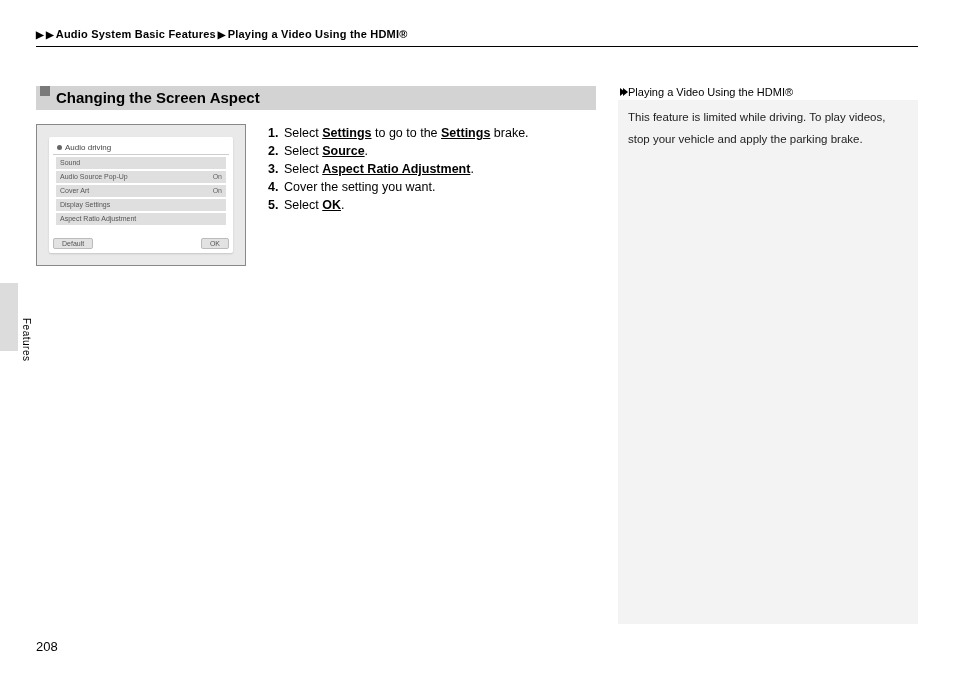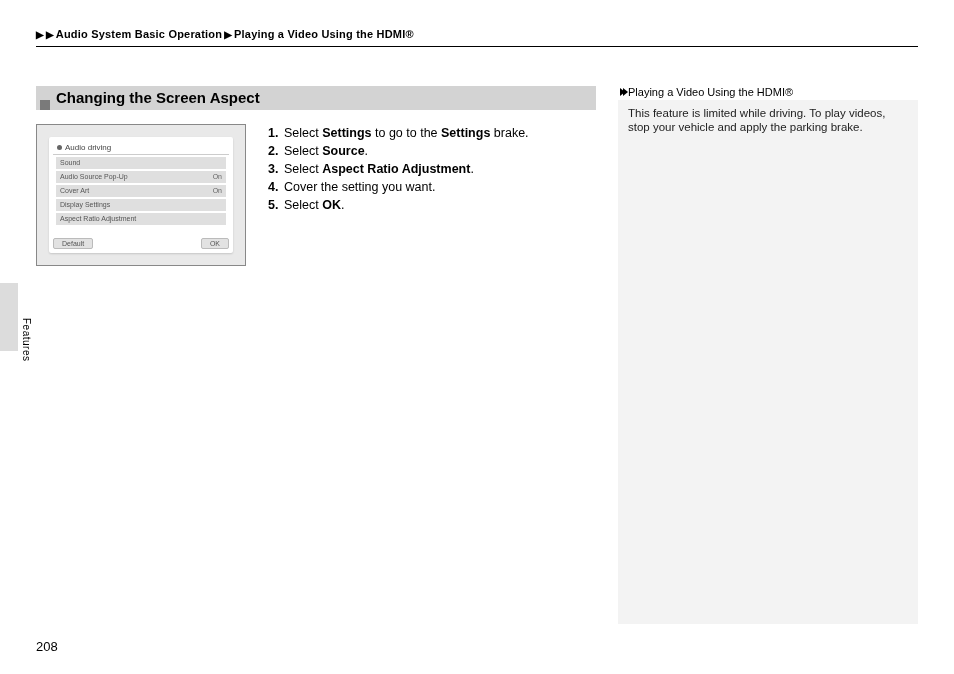--- a/index.html
+++ b/index.html
@@ -56,21 +56,21 @@
     width: 300px;
     box-sizing: border-box;
   }
   
   .section-bar {
     background: #d3d3d3;
     height: 24px;
     line-height: 24px;
     margin: 8px 0 8px 0;
     display: flex;
-    align-items: flex-end;
+    align-items: flex-start;
     padding-left: 4px;
   }
   .sq-bullet {
     width: 10px;
     height: 10px;
     background: #7a7a7a;
     display: inline-block;
     margin-right: 6px;
   }
   .section-title {
@@ -153,21 +153,21 @@
   .step {
     margin-bottom: 0;
     display: flex;
   }
   .step-num {
     font-weight: 700;
     width: 16px;
     flex: none;
   }
   .step-body { flex: 1; }
-  .step-body .b { font-weight: 700; }
+  .step-body .b { font-weight: 700; text-decoration: underline; }
   
   .side-title {
     font-size: 11px;
     font-weight: 400;
     display: flex;
     align-items: center;
     gap: 0px;
     margin-top: 8px;
     padding-left: 2px;
     color: #000;
@@ -177,21 +177,21 @@
     width:0;height:0;
     border-top:4px solid transparent;
     border-bottom:4px solid transparent;
     border-left:5px solid #000;
   }
   .side-caret.second { margin-left:-2px; }
   .side-box {
     background: #f3f3f3;
     margin-top: 2px;
     font-size: 11.5px;
-    line-height: 14px;
+    line-height: 22px;
     padding: 6px 10px 6px 10px;
     min-height: 524px;
     box-sizing: border-box;
     color: #222;
   }
   
   .side-tab {
     position: absolute;
     left: 0;
     top: 283px;
@@ -223,21 +223,21 @@
 <body>
 
 <div class="page">
 
   <div class="side-tab"></div>
   <div class="side-tab-label">Features</div>
 
   <div class="breadcrumb">
     <span class="bc-caret">▶</span>
     <span class="bc-caret">▶</span>
-    <span>Audio System Basic Operation</span>
+    <span>Audio System Basic Features</span>
     <span class="bc-caret">▶</span>
     <span>Playing a Video Using the HDMI®</span>
   </div>
   <hr class="header-rule">
 
   <div class="content">
     <div class="col-left">
 
       <div class="section-bar">
         <span class="sq-bullet"></span>

